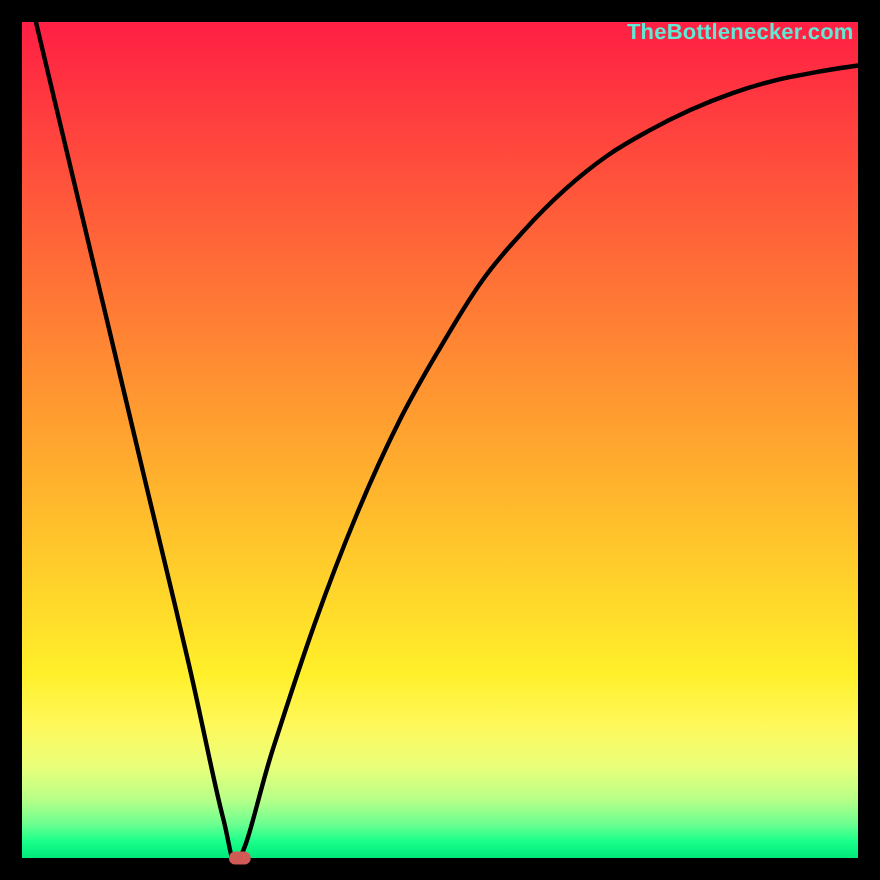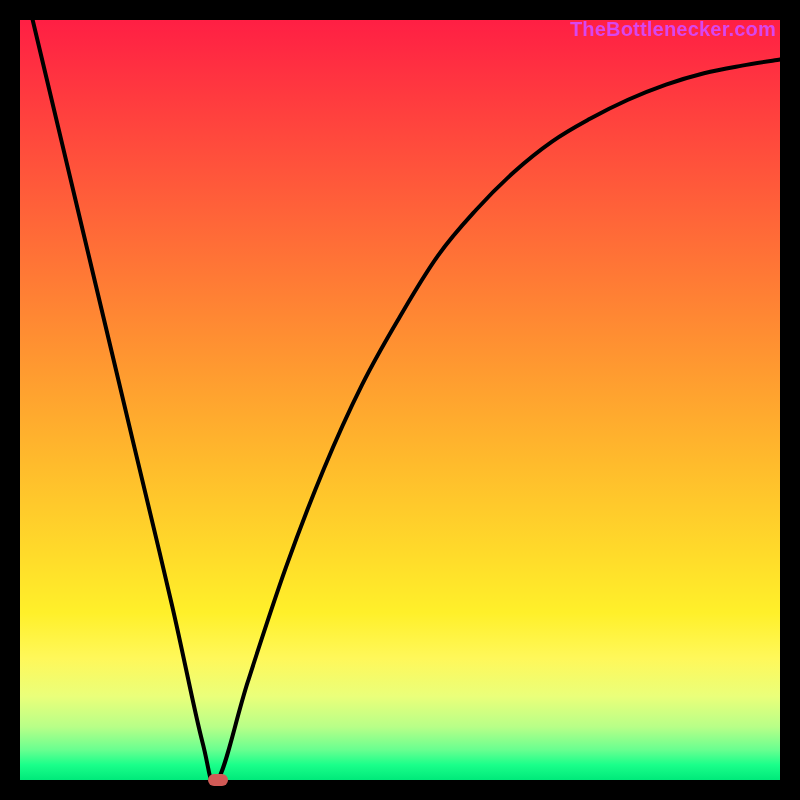--- a/index.html
+++ b/index.html
@@ -41,21 +41,21 @@
       #b8ff88 93%,
       #6aff90 96%,
       #1aff8a 98%,
       #00e97a 100%
     );
   }
   .watermark {
     position: absolute;
     top: -2px;
     right: 4px;
-    color: #d946ef;
+    color: #5eead4;
     font-size: 20px;
     font-weight: 600;
     letter-spacing: 0.2px;
     user-select: none;
   }
   svg.curve {
     position: absolute;
     left: 0;
     top: 0;
     width: 760px;

